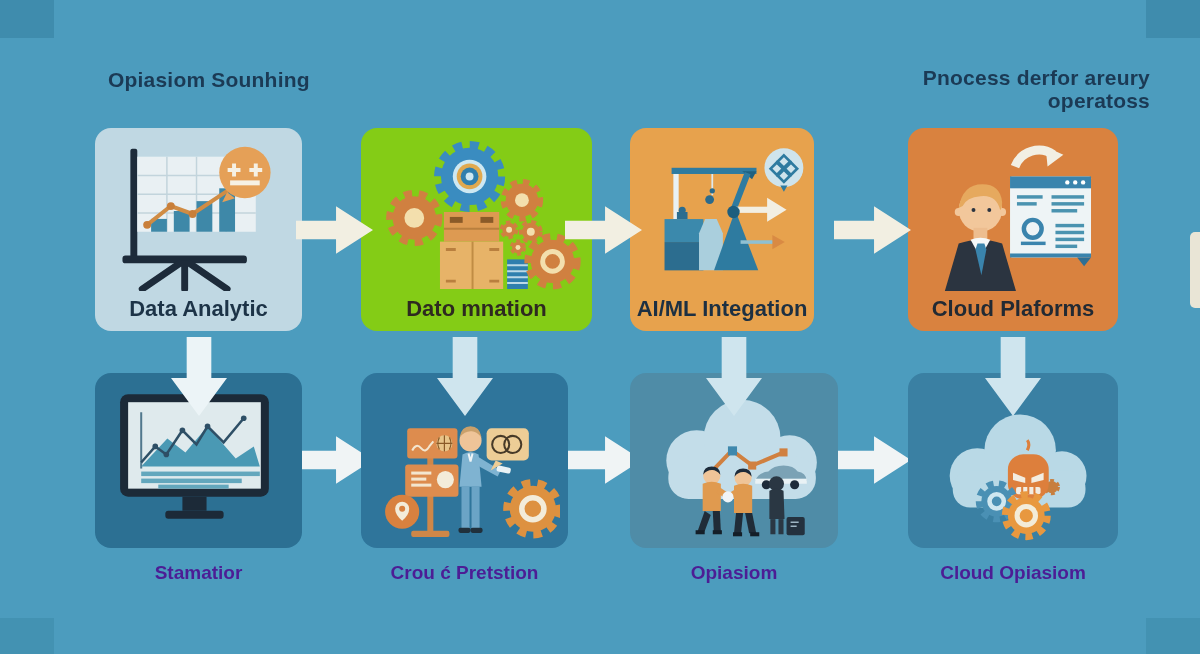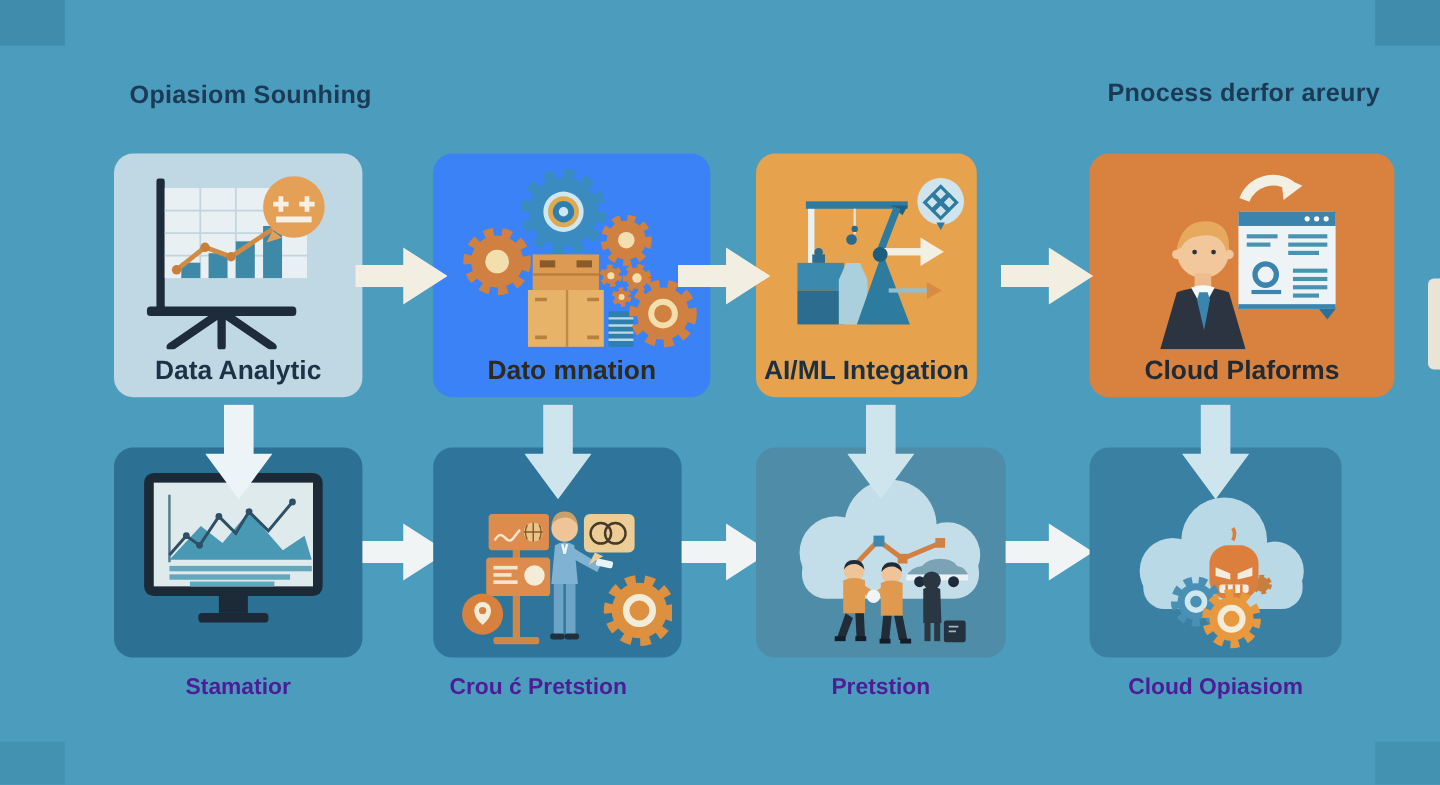--- a/index.html
+++ b/index.html
@@ -5,37 +5,37 @@
   html,body{margin:0;padding:0;background:#4c9cbe;}
   .canvas{position:relative;width:1200px;height:654px;background:#4c9cbe;overflow:hidden;
           font-family:"Liberation Sans",sans-serif;}
   .heading{position:absolute;font-weight:bold;font-size:21px;color:#1b3a55;letter-spacing:.2px;}
   .heading-left{left:108px;top:68px;}
   .heading-right{left:884px;top:66px;width:266px;text-align:right;line-height:23px;}
   .pbox{position:absolute;border-radius:16px;}
   .top-box{top:128px;height:203px;}
   .bottom-box{top:373px;height:175px;}
   .b1{left:95px;width:207px;background:#c0d8e3;}
-  .b2{left:361px;width:231px;background:#3b82f6;}
+  .b2{left:361px;width:231px;background:#84cc16;}
   .b3{left:630px;width:184px;background:#e7a24d;}
-  .b4{left:908px;width:210px;background:#d9823f;padding-left:44px;}
+  .b4{left:908px;width:210px;background:#d9823f;}
   .bb1{left:95px;width:207px;background:#2c7093;}
   .bb2{left:361px;width:207px;background:#2f759b;}
   .bb3{left:630px;width:208px;background:#4f8ca7;}
   .bb4{left:908px;width:210px;background:#3a80a3;}
   .box-icon{position:absolute;left:8px;top:5px;width:calc(100% - 16px);height:158px;}
   .bottom-box .box-icon{top:5px;height:165px;}
   .box-label{position:absolute;bottom:9px;left:0;width:100%;text-align:center;
              font-weight:bold;font-size:22px;color:#1c3347;}
   .b2 .box-label{color:#2e2a20;}
   .b3 .box-label{color:#1d3042;}
   .b4 .box-label{color:#222a33;}
   .floor-label{position:absolute;top:562px;text-align:center;font-weight:bold;
                font-size:19px;color:#4c1d95;}
-  .fl1{left:95px;width:207px;}.fl2{left:345px;width:207px;}
+  .fl1{left:95px;width:207px;}.fl2{left:361px;width:207px;}
   .fl3{left:630px;width:208px;}.fl4{left:908px;width:210px;}
   .arrow-right{position:absolute;
     clip-path:polygon(0 33%,52% 33%,52% 6%,100% 50%,52% 94%,52% 67%,0 67%);}
   .ar-top{top:203px;width:77px;height:54px;background:#f2efe2;}
   .ar1{left:296px;}.ar2{left:565px;}.ar3{left:834px;}
   .ar-bottom{top:433px;width:77px;height:54px;background:#f0f4f5;}
   .arb1{left:296px;}.arb2{left:565px;}.arb3{left:834px;}
   .arrow-down{position:absolute;top:337px;width:56px;height:79px;z-index:5;background:#cfe5ee;
     clip-path:polygon(28% 0,72% 0,72% 52%,100% 52%,50% 100%,0 52%,28% 52%);}
   .ad1{left:171px;background:#ecf4f7;}
@@ -56,20 +56,21 @@
 
   <div class="corner c-tl"></div>
   <div class="corner c-tr"></div>
   <div class="corner c-bl"></div>
   <div class="corner c-br"></div>
   <div class="sliver"></div>
 
   <div class="heading heading-left">Opiasiom Sounhing</div>
   <div class="heading heading-right">
     <div>Pnocess derfor areury</div>
+    <div>operatoss</div>
   </div>
 
   <div class="pbox top-box b1">
     <div class="box-icon">
       <svg viewBox="0 0 190 160" preserveAspectRatio="xMidYMid meet">
         <rect x="26" y="16" width="7" height="112" rx="2" fill="#1d2b3a"></rect>
         <rect x="33" y="24" width="120" height="76" fill="#e9f0f3"></rect>
         <path d="M33 43h120M33 62h120M33 81h120M63 24v76M93 24v76M123 24v76" stroke="#c2d4dc" stroke-width="1.5"></path>
         <rect x="47" y="87" width="16" height="13" fill="#3e88a8"></rect>
         <rect x="70" y="79" width="16" height="21" fill="#3e88a8"></rect>
@@ -338,16 +339,16 @@
         <circle cx="79" cy="120" r="7" fill="none" stroke="#cfe7f0" stroke-width="4.5"></circle>
         <circle cx="108" cy="134" r="19" fill="none" stroke="#e8983f" stroke-width="10" stroke-dasharray="6.5 5.5"></circle>
         <circle cx="108" cy="134" r="18" fill="#e8983f"></circle>
         <circle cx="108" cy="134" r="9" fill="none" stroke="#f3ecd9" stroke-width="5"></circle>
       </svg>
     </div>
   </div>
 
   <div class="floor-label fl1">Stamatior</div>
   <div class="floor-label fl2">Crou ć Pretstion</div>
-  <div class="floor-label fl3">Pretstion</div>
+  <div class="floor-label fl3">Opiasiom</div>
   <div class="floor-label fl4">Cloud Opiasiom</div>
 
 </div>
 
 </body></html>

